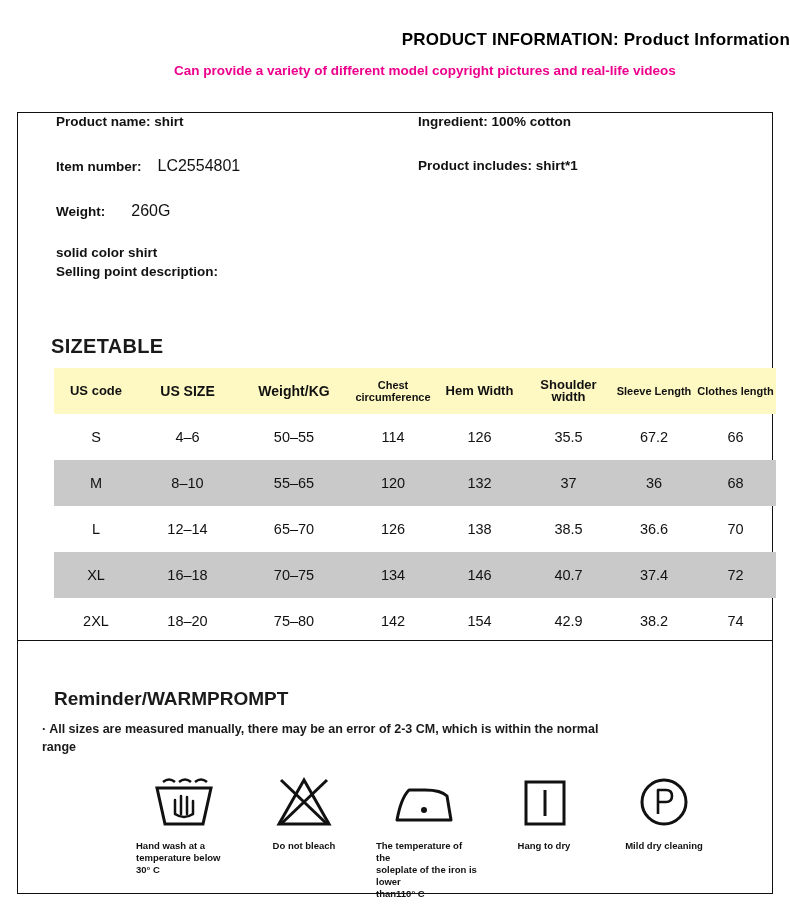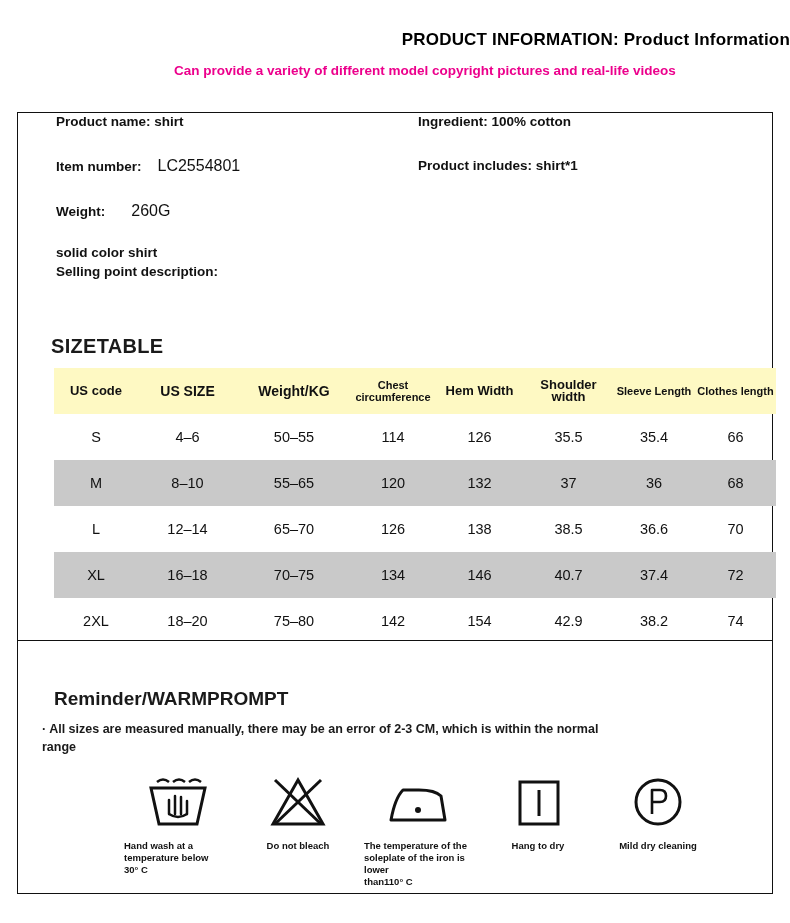--- a/index.html
+++ b/index.html
@@ -167,20 +167,21 @@
     left: 100px;
     top: 655px;
     width: 600px;
     display: flex;
     justify-content: space-between;
   }
   .icon-cell {
     width: 130px;
     text-align: center;
     position: relative;
+    margin-left: 12px;
   }
   .icon-art {
     height: 60px;
     display: flex;
     align-items: flex-end;
     justify-content: center;
   }
   .icon-caption {
     font-size: 9.5px;
     font-weight: bold;
@@ -240,21 +241,21 @@
         </tr>
       </thead>
       <tbody>
         <tr>
           <td>S</td>
           <td>4–6</td>
           <td>50–55</td>
           <td>114</td>
           <td>126</td>
           <td>35.5</td>
-          <td>35.4</td>
+          <td>67.2</td>
           <td>66</td>
         </tr>
         <tr class="shaded">
           <td>M</td>
           <td>8–10</td>
           <td>55–65</td>
           <td>120</td>
           <td>132</td>
           <td>37</td>
           <td>36</td>

